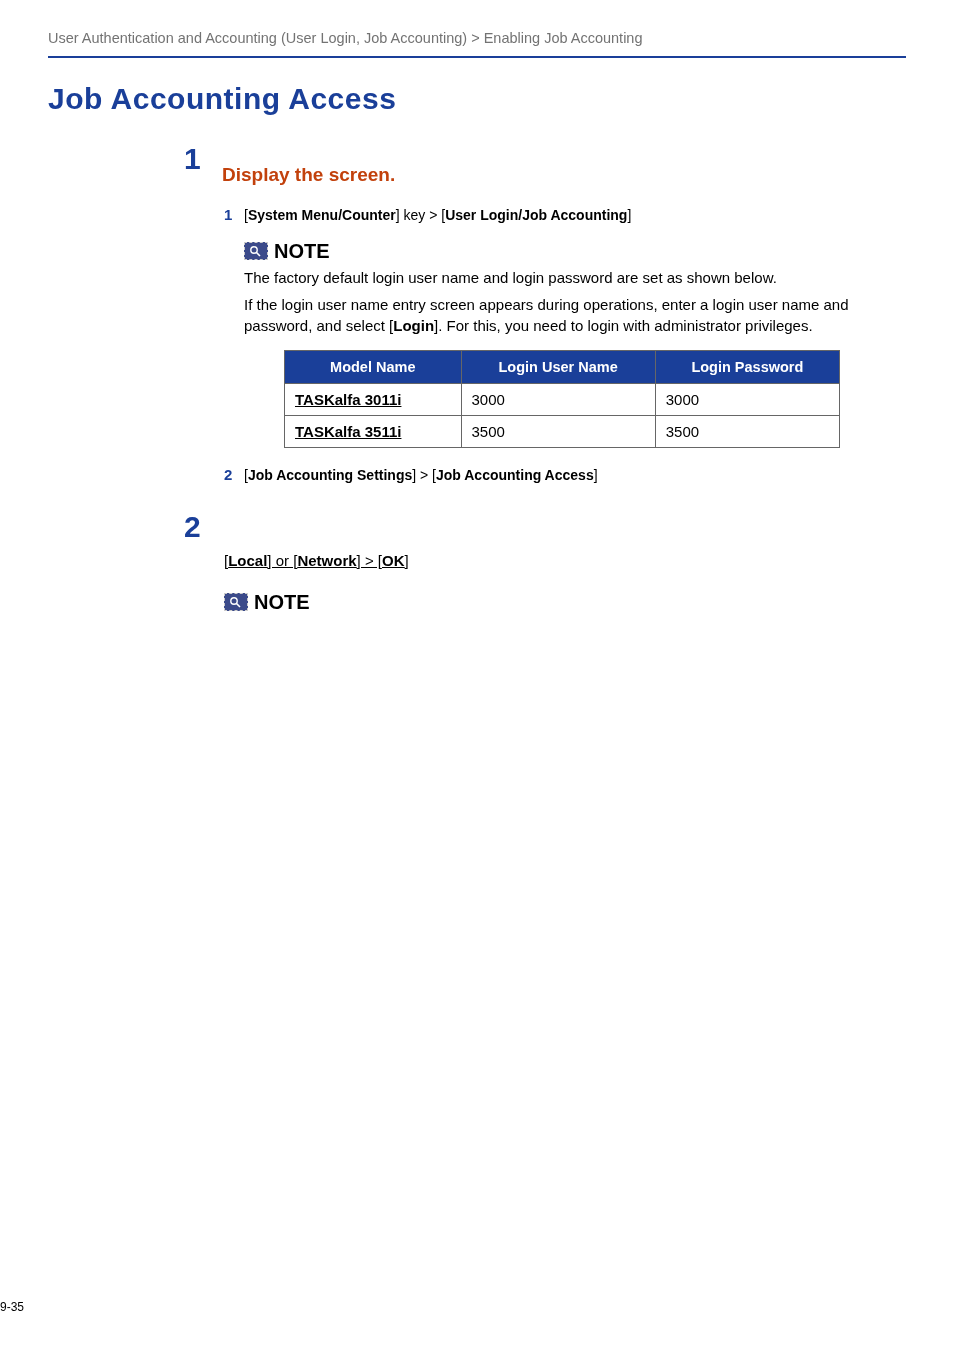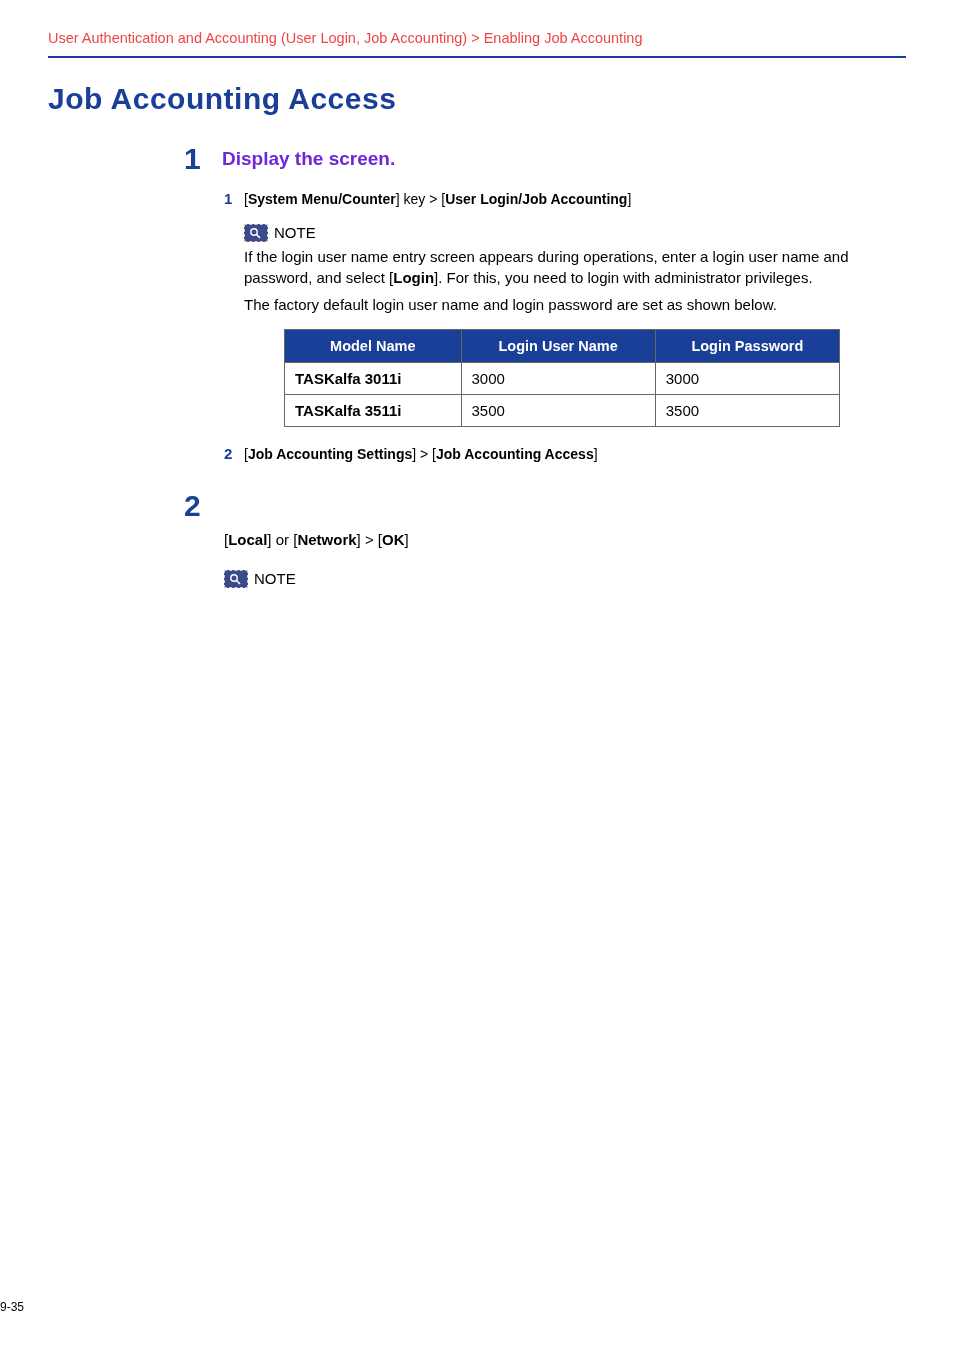--- a/index.html
+++ b/index.html
@@ -7,21 +7,21 @@
     width: 954px;
     height: 1350px;
     background: #fff;
     font-family: Arial, Helvetica, sans-serif;
     color: #000;
     position: relative;
     padding: 30px 48px 0 48px;
   }
   .breadcrumb {
     font-size: 14.5px;
-    color: #ef4444;
+    color: #737373;
     margin-bottom: 10px;
   }
   .hr-rule {
     height: 2px;
     background: #1a3f99;
     margin-bottom: 24px;
   }
   .h1 {
     font-family: Arial, Helvetica, sans-serif;
     font-weight: 900;
@@ -42,23 +42,23 @@
     font-size: 30px;
     color: #1a3f99;
     width: 38px;
     line-height: 1;
     flex-shrink: 0;
   }
   .section-title {
     font-family: Arial, Helvetica, sans-serif;
     font-weight: 900;
     font-size: 19px;
-    color: #6d28d9;
+    color: #c2410c;
     line-height: 1.6;
-    margin-top: 0;
+    margin-top: 16px;
   }
   .content {
     margin-left: 176px;
     margin-right: 48px;
   }
   .sub-step {
     display: flex;
     align-items: flex-start;
     margin-top: 16px;
     margin-bottom: 14px;
@@ -90,22 +90,22 @@
     height: 18px;
     background: #3b4a8a;
     border: 1px dashed #ccc;
     position: relative;
     display: flex;
     align-items: center;
     justify-content: center;
   }
   .note-icon svg { display: block; }
   .note-label {
-    font-weight: normal;
-    font-size: 15px;
+    font-weight: bold;
+    font-size: 20px;
   }
   .note-text {
     font-size: 15px;
     line-height: 1.4;
     margin-bottom: 6px;
   }
   table.login-table {
     border-collapse: collapse;
     margin: 14px 0 18px 40px;
     width: 556px;
@@ -116,26 +116,27 @@
     font-weight: bold;
     font-size: 14.5px;
     padding: 8px 10px;
     border: 1px solid #666;
   }
   table.login-table td {
     font-size: 15px;
     padding: 7px 10px;
     border: 1px solid #666;
   }
-  table.login-table td:first-child { font-weight: bold; }
+  table.login-table td:first-child { font-weight: bold; text-decoration: underline; }
   .body-line {
     font-size: 15px;
     line-height: 1.4;
     margin-top: 6px;
     margin-bottom: 0;
+    text-decoration: underline;
   }
   .footer {
     position: absolute;
     bottom: 36px;
     left: 0;
     width: 100%;
     font-size: 12px;
     margin-top: 25px;
   }
   .bold { font-weight: bold; }
@@ -164,24 +165,24 @@
   <div class="note-box">
     <div class="note-header">
       <span class="note-icon">
         <svg width="14" height="12" viewBox="0 0 14 12">
             <circle cx="5" cy="5" r="3.2" fill="none" stroke="#fff" stroke-width="1.4"></circle>
             <line x1="7.5" y1="7.5" x2="11" y2="11" stroke="#fff" stroke-width="1.6"></line>
           </svg>
       </span>
       <span class="note-label">NOTE</span>
     </div>
+    <div class="note-text">The factory default login user name and login password are set as shown below.</div>
     <div class="note-text">
       <span>If the login user name entry screen appears during operations, enter a login user name and password, and select [</span><span class="bold">Login</span><span>]. For this, you need to login with administrator privileges.</span>
     </div>
-    <div class="note-text">The factory default login user name and login password are set as shown below.</div>
 
     <table class="login-table">
       <thead>
         <tr>
           <th>Model Name</th>
           <th>Login User Name</th>
           <th>Login Password</th>
         </tr>
       </thead>
       <tbody>

